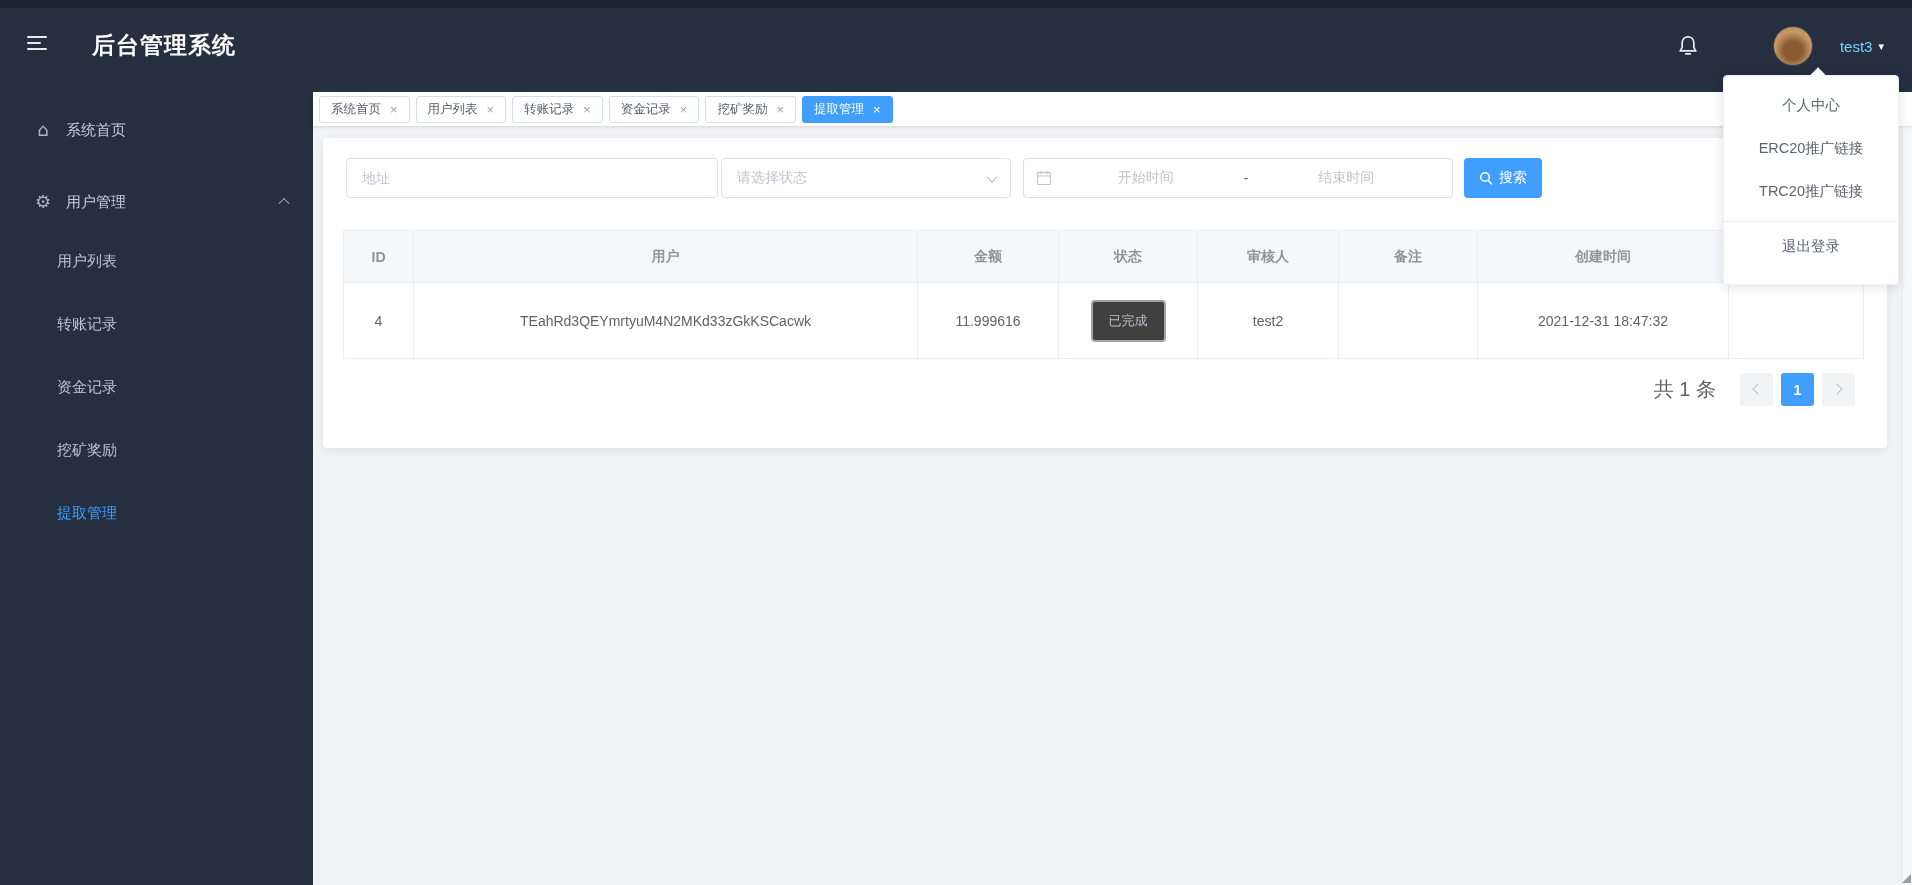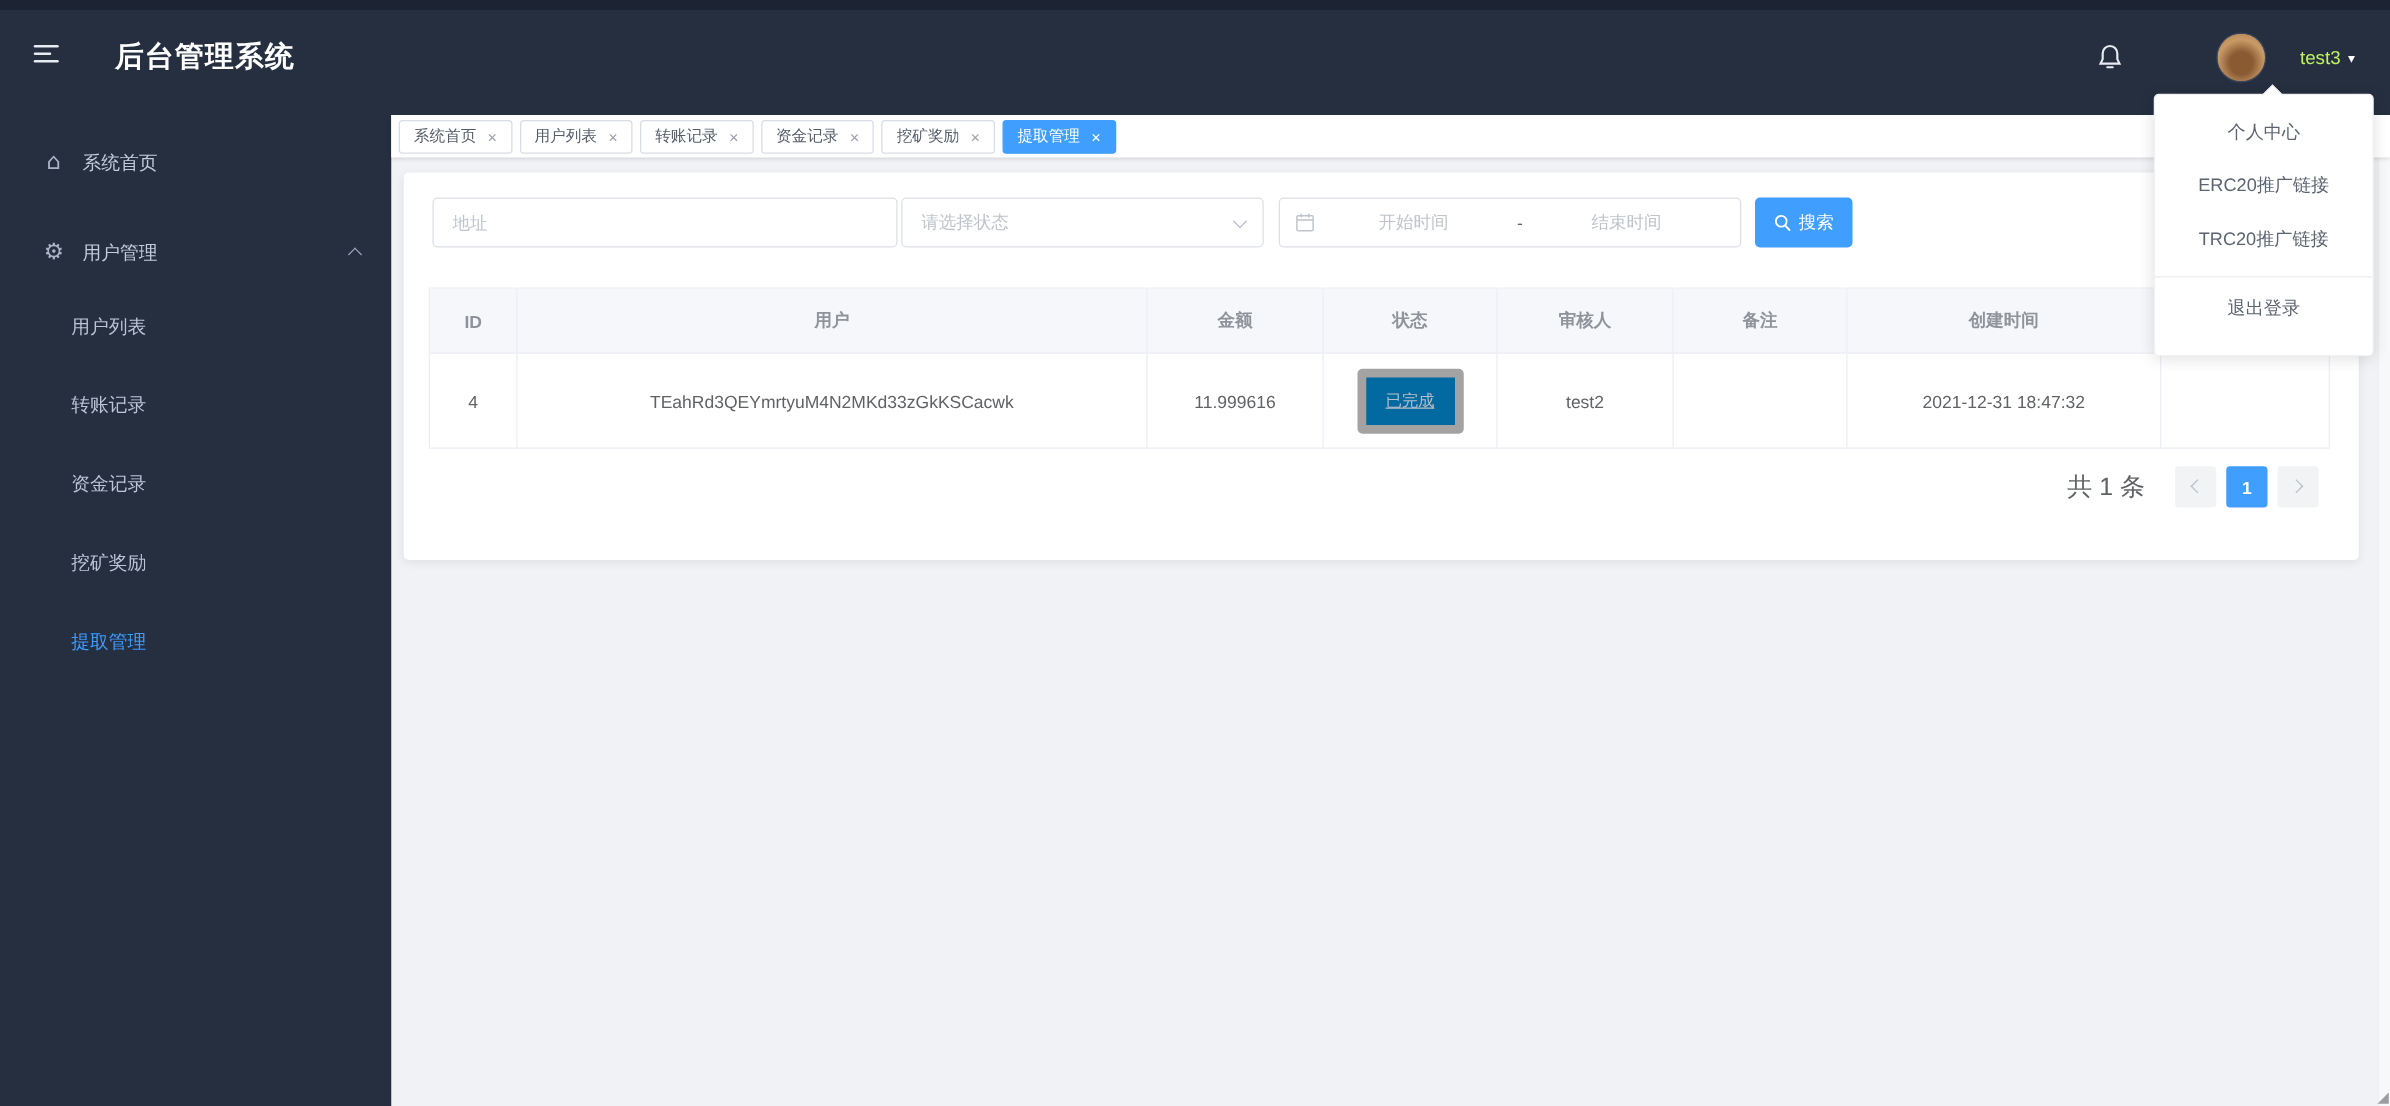--- a/index.html
+++ b/index.html
@@ -13,21 +13,21 @@
   .header { position:absolute; left:0; top:0; width:1912px; height:92px; background:#252f40; z-index:20; }
   .topstrip { position:absolute; left:0; top:0; width:1912px; height:8px; background:#1c2433; }
   .hamburger { position:absolute; left:27px; top:36px; width:20px; height:16px; cursor:pointer; }
   .hamburger i { display:block; height:2px; background:#e7ebf2; margin-bottom:4px; border-radius:1px; }
   .hamburger i:nth-child(2){ width:14px; }
   .app-title { position:absolute; left:92px; top:30px; font-size:23px; font-weight:bold; color:#ffffff; letter-spacing:1px; }
   .header-right { position:absolute; right:28px; top:0; height:92px; display:flex; align-items:center; }
   .bell { width:26px; height:26px; cursor:pointer; }
   .avatar { width:40px; height:40px; border-radius:50%; margin-left:72px; cursor:pointer;
             background:radial-gradient(circle at 50% 62%, #8a5a33 0 30%, #c89a66 62%, #b07f4e 100%); border:1px solid #3a465c; }
-  .username { color:#bef264; font-size:15px; margin-left:27px; cursor:pointer; }
+  .username { color:#7dd3fc; font-size:15px; margin-left:27px; cursor:pointer; }
   .user-caret { color:#ffffff; font-size:11px; margin-left:6px; cursor:pointer; }
 
   
   .sidebar { position:absolute; left:0; top:92px; width:313px; height:793px; background:#252f40; z-index:10; }
   .menu-item { height:56px; display:flex; align-items:center; padding-left:33px; color:#c3ccdb; font-size:15px; cursor:pointer; margin-top:10px; }
   .menu-item .micon { width:20px; margin-right:13px; font-size:18px; line-height:1; color:#aab4c6; font-family:"DejaVu Sans",sans-serif; text-align:center; }
   .menu-item.group { margin-top:16px; position:relative; }
   .chev-up { position:absolute; right:25px; top:50%; width:8px; height:8px; border-left:1.5px solid #97a2b4; border-top:1.5px solid #97a2b4; transform:translateY(-30%) rotate(45deg); }
   .sub-item { height:63px; display:flex; align-items:center; padding-left:57px; color:#bcc5d6; font-size:15px; cursor:pointer; }
   .sub-item.active { color:#3e9bff; }
@@ -44,36 +44,36 @@
   
   .card { position:absolute; left:323px; top:138px; width:1564px; height:310px; background:#fff; border-radius:4px;
           box-shadow:0 2px 8px rgba(0,0,0,.07); z-index:5; }
   .filters { display:flex; align-items:center; padding:20px 0 0 23px; }
   .inp { height:40px; border:1px solid #dcdfe6; border-radius:4px; background:#fff; font-size:14px; color:#606266; }
   .inp::placeholder { color:#bfc4cc; }
   .addr-input { width:372px; padding:0 15px; margin-right:3px; outline:none; }
   .select { width:290px; margin-right:12px; display:flex; align-items:center; padding:0 15px; position:relative; cursor:pointer; }
   .select .ph { color:#bfc4cc; font-size:14px; }
   .chev-down { position:absolute; right:14px; top:14px; width:8px; height:8px; border-right:1.5px solid #b6bcc6; border-bottom:1.5px solid #b6bcc6; transform:rotate(45deg); }
-  .daterange { width:370px; margin-right:11px; display:flex; align-items:center; padding:0 12px; cursor:pointer; }
+  .daterange { width:430px; margin-right:11px; display:flex; align-items:center; padding:0 12px; cursor:pointer; }
   .daterange .ph { color:#bfc4cc; font-size:14px; flex:1; text-align:center; }
   .daterange .sep { color:#606266; font-size:14px; padding:0 4px; }
   .search-btn { height:40px; padding:0 15px; background:#409eff; border:none; border-radius:4px; color:#fff; font-size:14px;
                 display:inline-flex; align-items:center; cursor:pointer; font-family:inherit; }
   .search-btn svg { margin-right:6px; }
 
   
   .tbl { margin:32px 20px 0 20px; border-collapse:collapse; table-layout:fixed; width:1520px; border:1px solid #ebeef5; }
   .tbl th { height:52px; background:#f5f7fa; color:#909399; font-size:14px; font-weight:bold; text-align:center;
             border-right:1px solid #ebeef5; border-bottom:1px solid #ebeef5;margin-top:17px; }
   .tbl td { height:76px; color:#606266; font-size:14px; text-align:center; background:#fff;
             border-right:1px solid #ebeef5; border-bottom:1px solid #ebeef5; }
   .tbl th:last-child, .tbl td:last-child { border-right:none; }
-  .status-btn { display:inline-block; padding:10px 16px; background:#0369a1; border:7px solid #a3a3a3; border-radius:4px;
-                color:#b8bec9; font-size:13px; cursor:not-allowed;text-decoration:underline; }
+  .status-btn { display:inline-block; padding:10px 16px; background:#404040; border:2px solid #a3a3a3; border-radius:4px;
+                color:#b8bec9; font-size:13px; cursor:not-allowed; }
 
   
   .pagination { display:flex; align-items:center; justify-content:flex-end; margin-top:14px; padding-right:32px; }
   .total-text { font-size:20px; color:#606266; margin-right:16px;text-align:right; }
   .pager-btn { width:33px; height:33px; border-radius:3px; background:#f2f3f5; margin-left:8px; position:relative; cursor:pointer; border:none; }
   .pager-btn .pchev { position:absolute; top:12px; width:8px; height:8px; border-right:1.6px solid #b9bfc8; border-bottom:1.6px solid #b9bfc8; }
   .pchev.left  { left:14px; transform:rotate(135deg); }
   .pchev.right { left:11px; transform:rotate(-45deg); }
   .pager-page { width:33px; height:33px; border-radius:3px; background:#409eff; color:#fff; font-size:14px; font-weight:bold;
                 display:flex; align-items:center; justify-content:center; margin-left:8px; cursor:pointer; }

